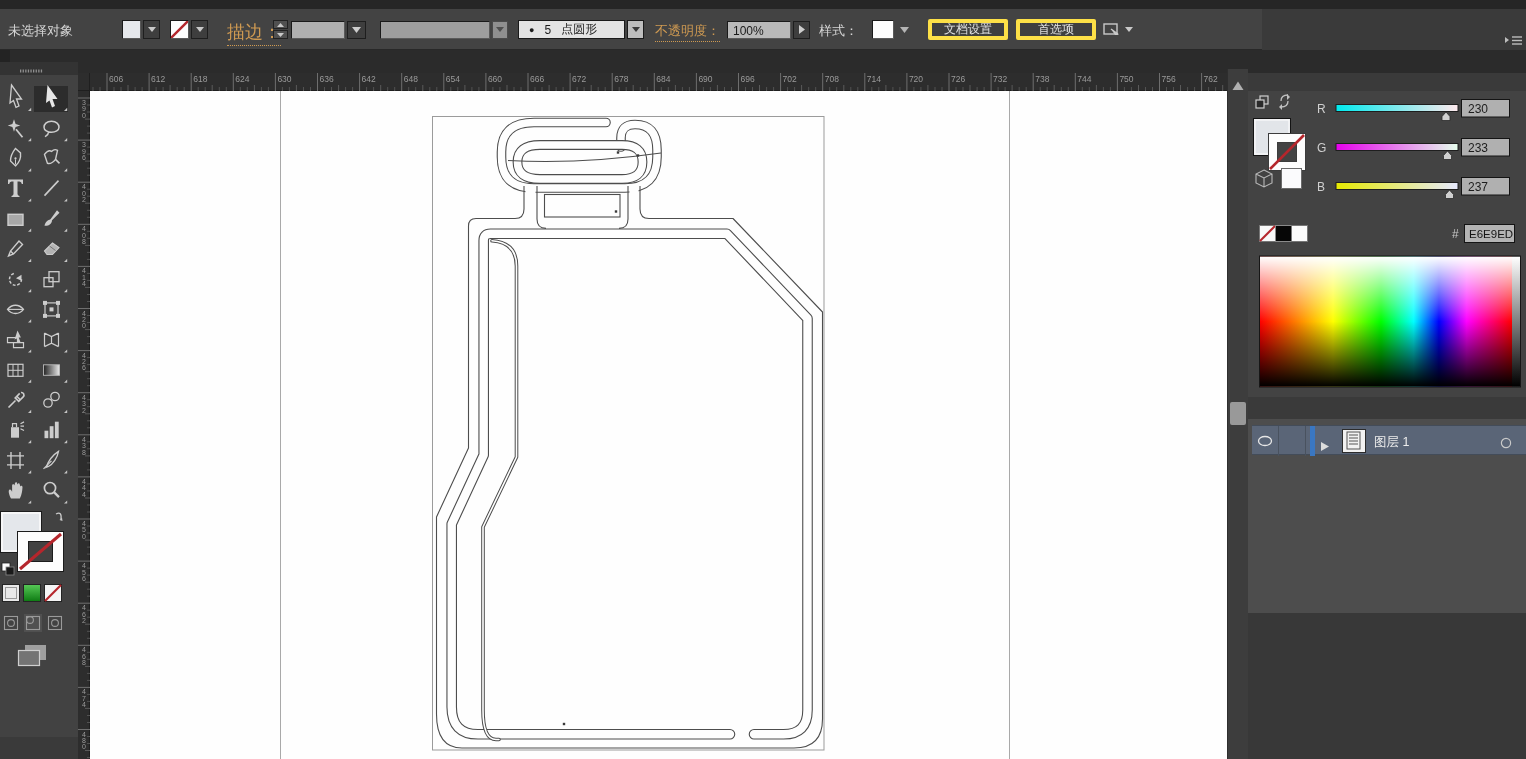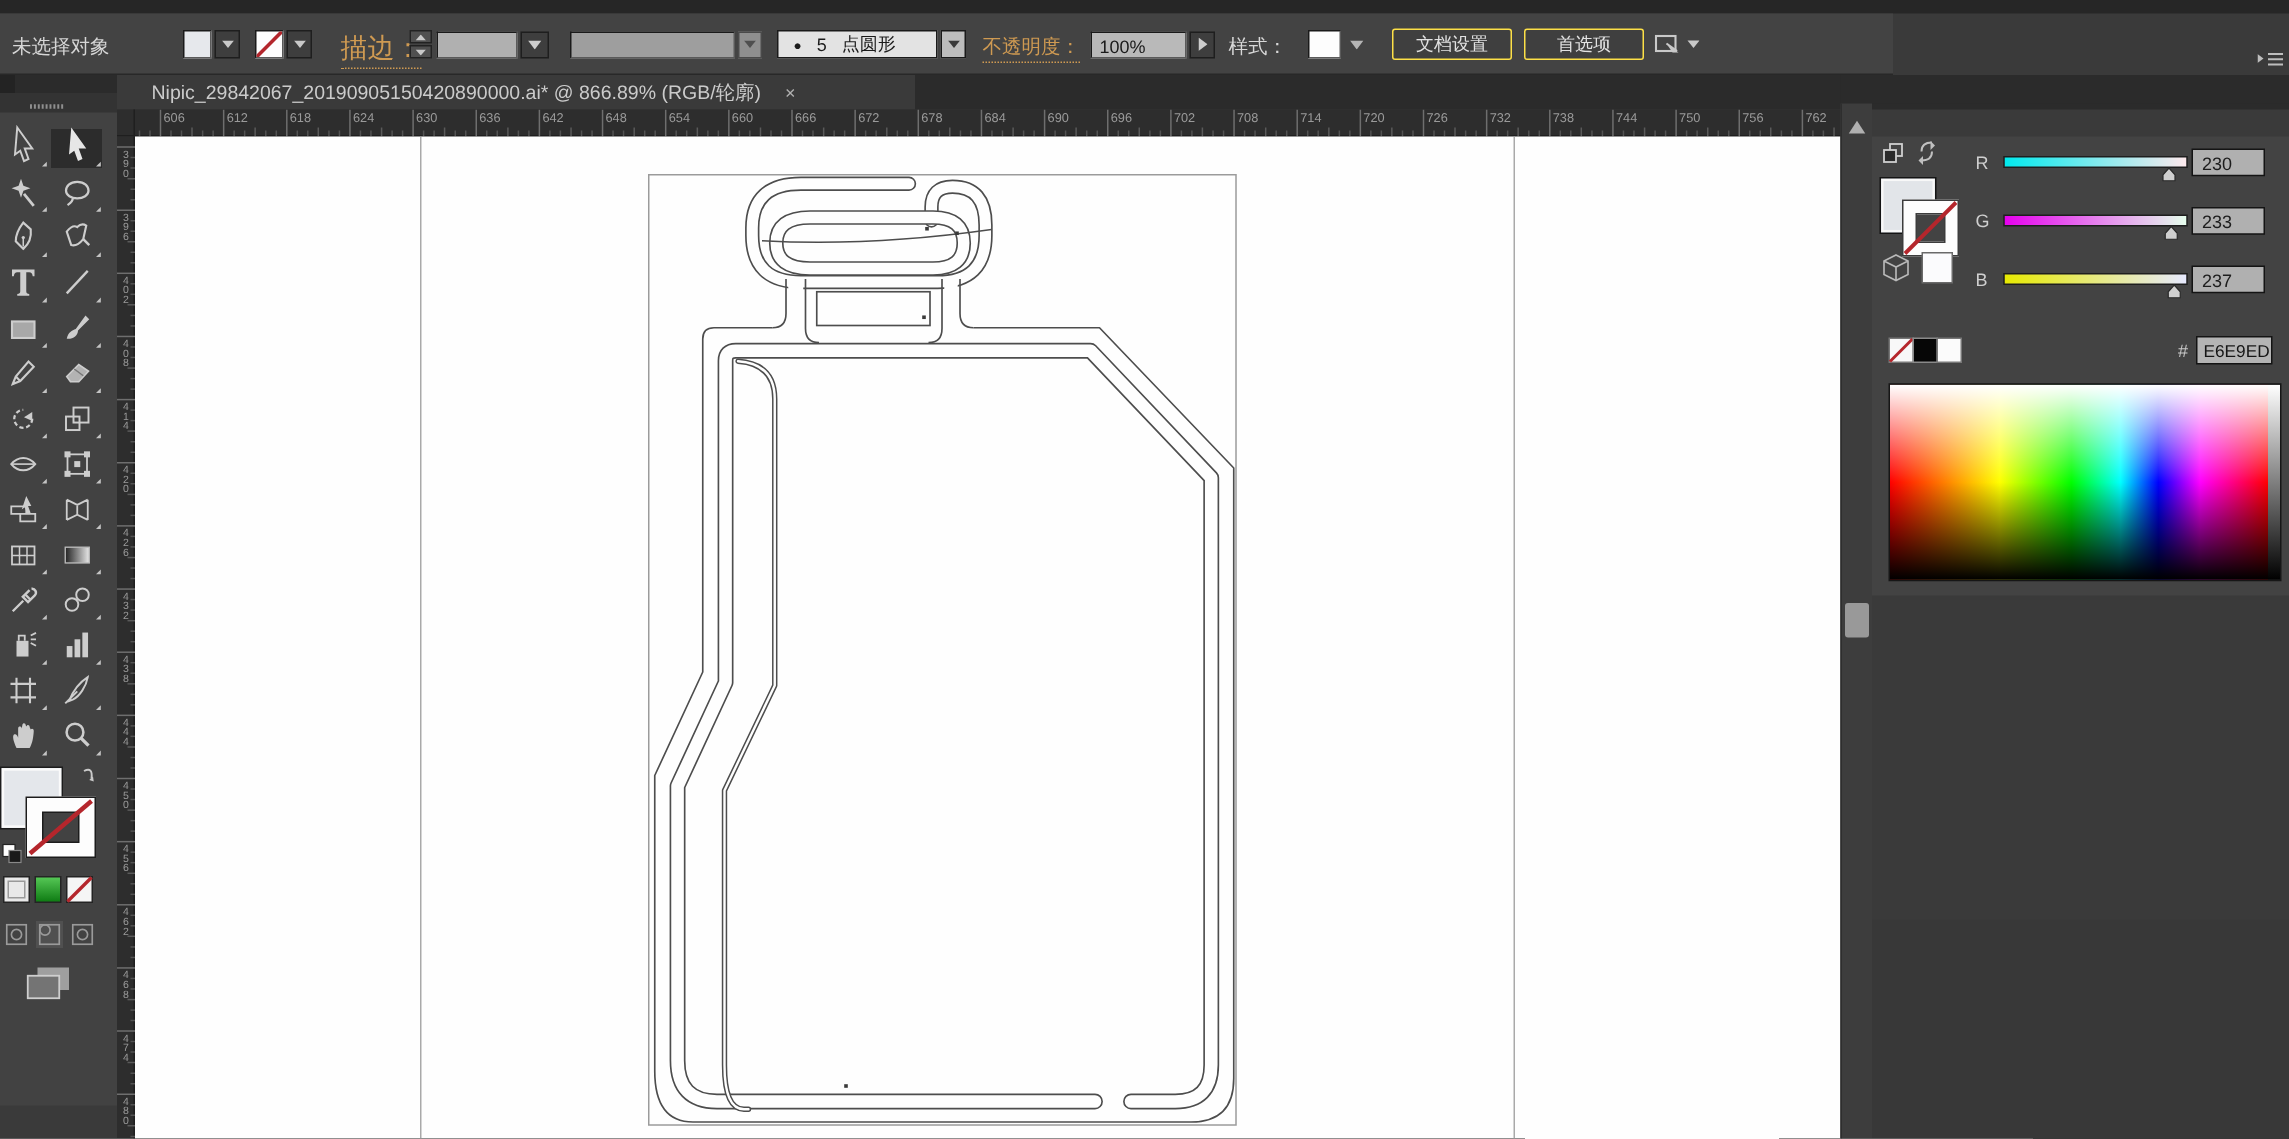--- a/index.html
+++ b/index.html
@@ -3,21 +3,21 @@
 
 *{margin:0;padding:0;box-sizing:border-box}
 html,body{width:1526px;height:759px;overflow:hidden;background:#3a3a3a;
  font-family:"Liberation Sans",sans-serif;-webkit-font-smoothing:antialiased}
 .abs{position:absolute}
 #stage{position:relative;width:1526px;height:759px}
 .orange{color:#cf9a52}
 .dotted-u{border-bottom:1px dotted #cf9a52;padding-bottom:1px}
 .ddbtn{background:#3e3e3e;border:1px solid #1e1e1e;display:flex;align-items:center;justify-content:center}
 .ddbtn svg{display:block}
-.btn{background:#3f3f3f;border:1px solid #fde047;border-radius:2px;color:#e2e2e2;
+.btn{background:#3f3f3f;border:4px solid #fde047;border-radius:2px;color:#e2e2e2;
  font-size:12px;display:flex;align-items:center;justify-content:center}
 .field{border:1px solid #1a1a1a;border-bottom-color:#5a5a5a;border-right-color:#5a5a5a}
 
 </style></head><body>
 <div id="stage">
 <div class="abs" style="left:0;top:0;width:1526px;height:9px;background:#262626"></div>
 <div class="abs" style="left:0;top:9px;width:1262px;height:41px;background:#434343;border-bottom:1px solid #282828">
 <div class="abs" style="left:8px;top:13px;font-size:13px;color:#d6d6d6">未选择对象</div>
 <div class="abs field" style="left:122px;top:11px;width:19px;height:19px;background:#e6e8ec"></div>
 <div class="abs ddbtn" style="left:143px;top:11px;width:17px;height:19px">
@@ -95,21 +95,20 @@
 <div class="abs" style="left:1505px;top:22px"><svg width="18" height="10">
           <path d="M0 2 l4 3 -4 3z" fill="#bdbdbd"></path>
           <g stroke="#bdbdbd" stroke-width="1.4">
             <line x1="7" y1="2" x2="17" y2="2"></line>
             <line x1="7" y1="5.5" x2="17" y2="5.5"></line>
             <line x1="7" y1="9" x2="17" y2="9"></line>
           </g>
         </svg></div>
 </div>
 <div class="abs" style="left:0;top:50px;width:1526px;height:23px;background:#2b2b2b"></div>
-<div class="abs" style="left:78px;top:50px;width:532px;height:23px;background:#3a3a3a;color:#cbcbcb;font-size:13px;line-height:23px;padding-left:23px">Nipic_29842067_20190905150420890000.ai* @ 866.89% (RGB/轮廓)<span style="color:#b0b0b0;margin-left:16px;font-size:12px">×</span></div>
 <div class="abs" style="left:1504px;top:53px"><svg width="18" height="12">
         <path d="M2 3 h5 M2 6 h5 M2 9 h5" stroke="#a8a8a8" stroke-width="1.2"></path>
         <path d="M10 5 h8 l-4 5 z" fill="#a8a8a8"></path>
       </svg></div>
 <div class="abs" style="left:78px;top:73px;width:12px;height:18px;background:#2d2d2d;border-right:1px solid #1f1f1f;border-bottom:1px solid #1f1f1f"></div>
 <div class="abs" style="left:90px;top:73px;width:1137px;height:18px;background:#2d2d2d;border-bottom:1px solid #1f1f1f">
       <svg width="1137" height="18" style="display:block">
         <line x1="3.0" y1="14" x2="3.0" y2="18" stroke="#525252" stroke-width="1"></line>
         <line x1="10.0" y1="14" x2="10.0" y2="18" stroke="#525252" stroke-width="1"></line>
         <line x1="17.0" y1="0" x2="17.0" y2="18" stroke="#6e6e6e" stroke-width="1"></line>
@@ -760,13 +759,35 @@
 <rect x="216.5" y="133.5" width="50" height="18" fill="#b4b4b4" stroke="#141414"></rect>
 <text x="221" y="147" font-size="11.5" fill="#151515">E6E9ED</text>
 <g>
           <rect x="12" y="165.5" width="252" height="130" fill="url(#sph)"></rect>
           <rect x="12" y="165.5" width="252" height="130" fill="url(#spw)"></rect>
           <rect x="264" y="165.5" width="8" height="130" fill="url(#spg)"></rect>
           <rect x="11.5" y="165" width="261" height="131" fill="none" stroke="#161616"></rect>
         </g>
 </svg>
     </div>
+<div class="abs" style="left:1248px;top:419px;width:278px;height:194px;background:#4d4d4d">
+<div class="abs" style="left:4px;top:6px;width:274px;height:30px;background:#5a6577;border-top:1px solid #434c59;border-bottom:1px solid #434c59">
+<div class="abs" style="left:0;top:0;width:27px;height:30px;border-right:1px solid #49525f"><svg width="27" height="30">
+            <ellipse cx="13" cy="15" rx="6.5" ry="4.5" fill="none" stroke="#e6e6e6" stroke-width="1.3"></ellipse>
+          </svg></div>
+<div class="abs" style="left:27px;top:0;width:27px;height:30px;border-right:1px solid #49525f"></div>
+<div class="abs" style="left:58px;top:0;width:5px;height:30px;background:#3a77c2"></div>
+<div class="abs" style="left:69px;top:11px"><svg width="8" height="9">
+            <path d="M0 0 L8 4.5 L0 9 Z" fill="#dcdcdc"></path>
+          </svg></div>
+<div class="abs" style="left:90px;top:3px;width:24px;height:24px;background:#f2f2f2;border:1px solid #2c2c2c"><svg width="22" height="22">
+            <g stroke="#555" stroke-width="1" fill="none">
+              <rect x="4" y="2" width="13" height="17"></rect>
+              <path d="M6 5h9 M6 8h9 M6 11h9 M6 14h9"></path>
+            </g>
+          </svg></div>
+<div class="abs" style="left:122px;top:8px;color:#ececec;font-size:12.5px">图层 1</div>
+<div class="abs" style="left:248px;top:9px"><svg width="12" height="12">
+            <circle cx="6" cy="6" r="4.6" fill="none" stroke="#c9c9c9" stroke-width="1.2"></circle>
+          </svg></div>
+</div>
+</div>
 <div class="abs" style="left:1248px;top:613px;width:278px;height:146px;background:#383838"></div>
 </div>
 </body></html>

